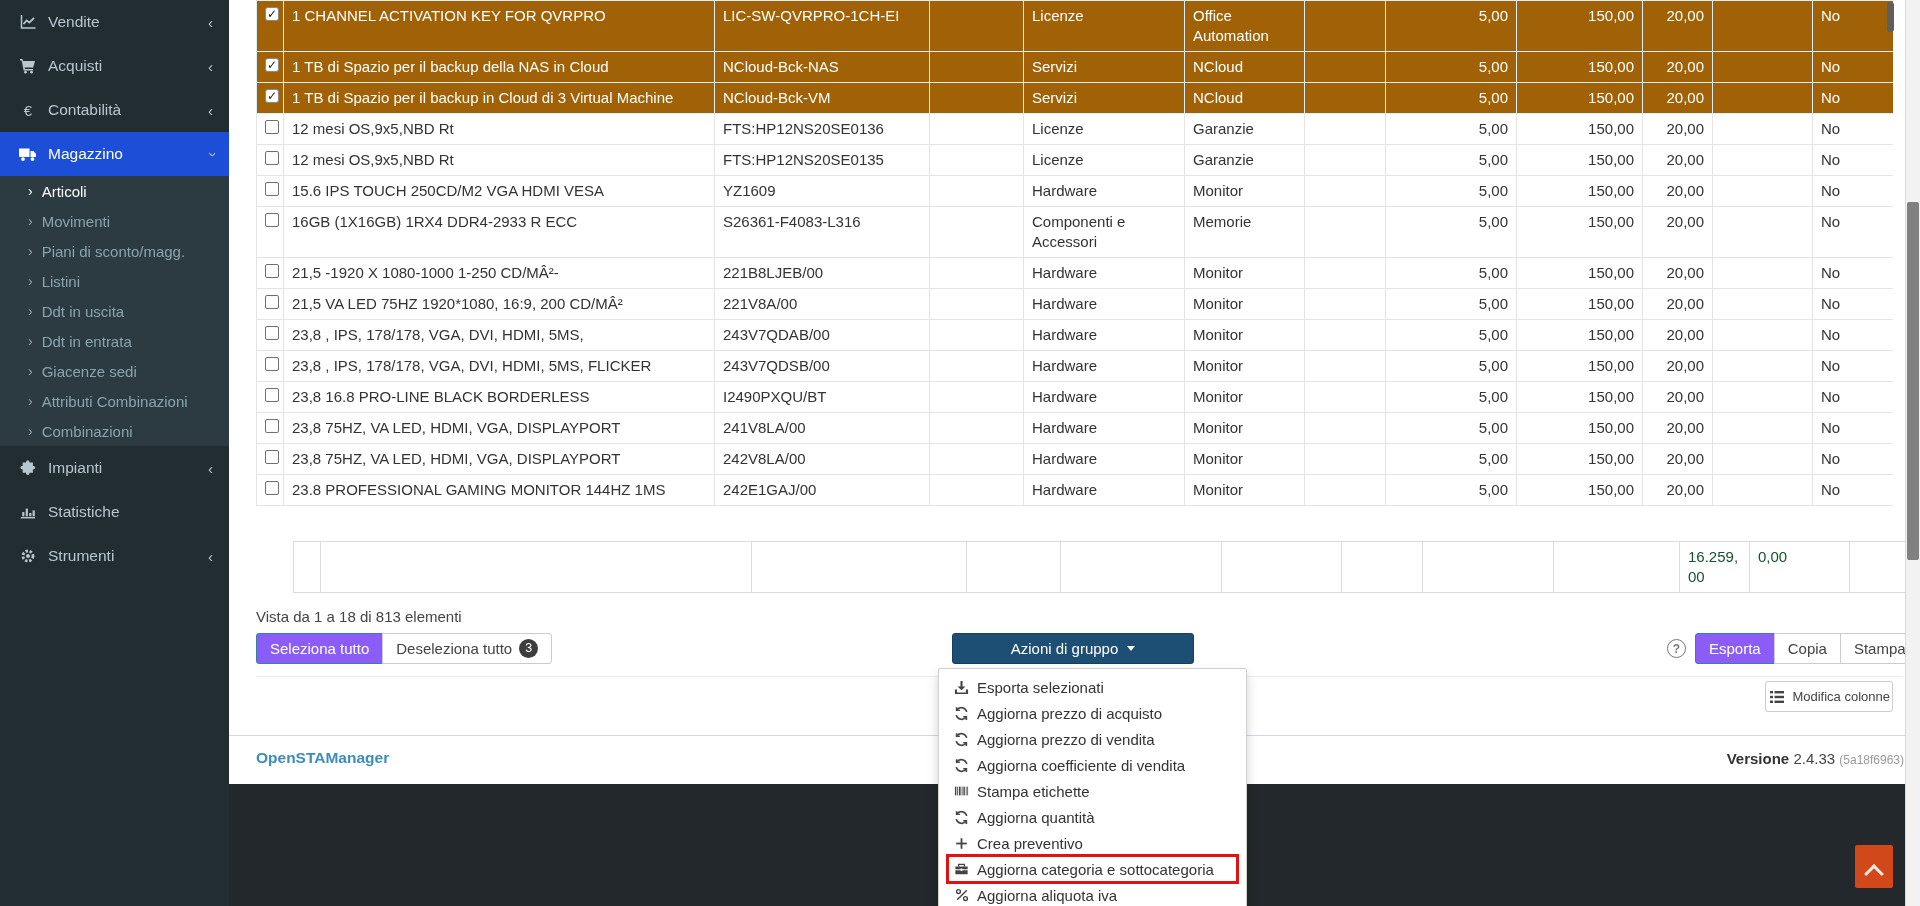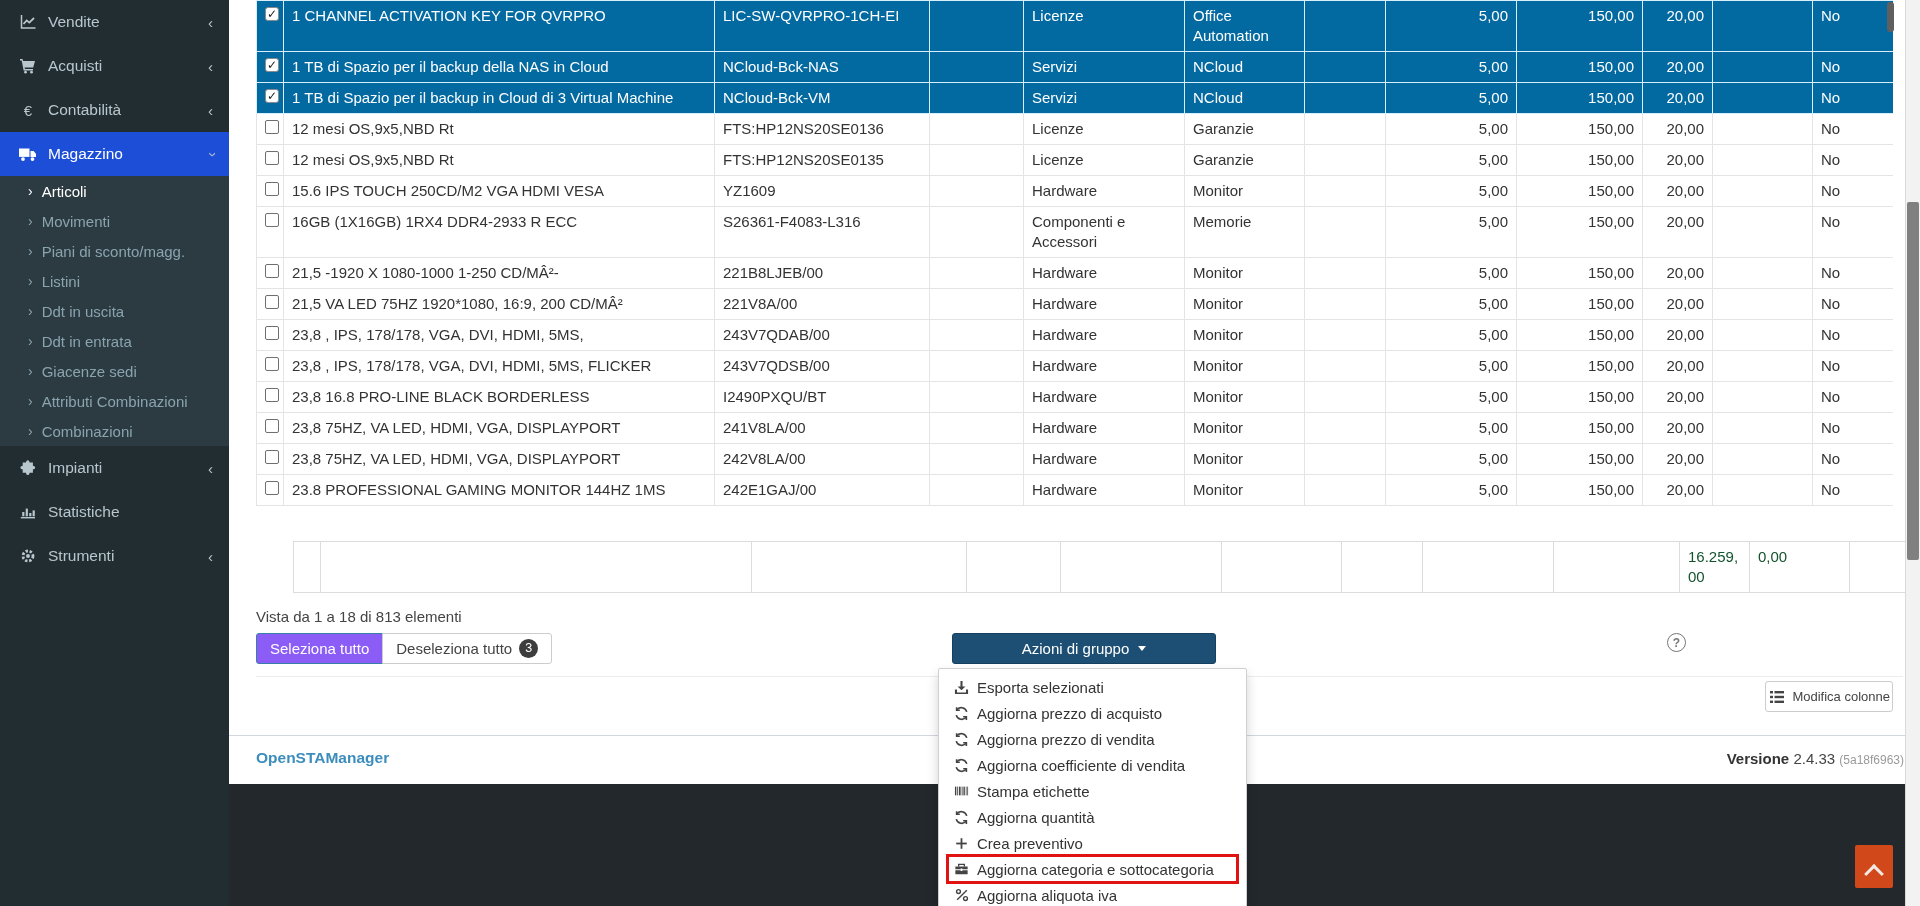--- a/index.html
+++ b/index.html
@@ -22,42 +22,42 @@
   
   .main{position:absolute;left:229px;top:0;width:1691px;height:784px;background:#fff;}
   .dark-bottom{position:absolute;left:229px;right:0;top:784px;bottom:0;background:#23282c;}
 
   .table-area{position:absolute;left:27px;top:0;width:1637px;}
   .scrollbox{height:541px;overflow:hidden;}
   table.grid{border-collapse:collapse;table-layout:fixed;width:1637px;font-size:15px;color:#333;}
   table.grid td{border:1px solid #e4e4e4;padding:5px 8px;vertical-align:top;line-height:20px;overflow:hidden;}
   td.c-cb{padding-top:8px;text-align:center;}
   td.c-num{text-align:right;}
-  tr.sel{background:#0369a1;}
+  tr.sel{background:#a16207;}
   tr.sel td{color:#fff;border-color:#d7eefb;}
   .cb{display:inline-block;width:12px;height:12px;border:1px solid #6f6f6f;border-radius:2px;background:#fff;position:relative;}
   .cb.checked{border-radius:3px;border-color:#8b8b8b;}
   .cb.checked::after{content:"\2713";position:absolute;left:1px;top:-4px;font-size:12px;font-weight:bold;color:#222;}
   table.totals{border-collapse:collapse;table-layout:fixed;width:1637px;font-size:15px;color:#14532d;margin-left:37px;}
   table.totals td{border:1px solid #dcdcdc;padding:5px 8px;vertical-align:top;line-height:20px;}
   table.totals tr{height:50px;}
   td.c-total{word-break:break-all;padding:5px 4px;}
   .inner-thumb{position:absolute;left:1631px;top:2px;width:7px;height:30px;background:#5f5f5f;border-radius:3px;}
 
   .info{position:absolute;left:27px;top:608px;font-size:15px;color:#444;}
 
   .btn{font-family:inherit;font-size:15px;border:1px solid #ccc;background:#fff;color:#444;padding:0 13px;height:31px;cursor:pointer;display:inline-flex;align-items:center;justify-content:center;}
   .btn-primary{background:#8b5cf6;border-color:#367fa9;color:#fff;}
   .btn-group{display:flex;}
   .btn-group .btn+.btn{margin-left:-1px;}
   .btn-group .btn:first-child{border-radius:3px 0 0 3px;}
   .btn-group .btn:last-child{border-radius:0 3px 3px 0;}
   .grp-left{position:absolute;left:27px;top:633px;}
   .badge{background:#3d3d3d;color:#fff;border-radius:50%;min-width:19px;height:19px;font-size:12.5px;line-height:19px;display:inline-block;margin-left:7px;text-align:center;}
-  .azioni{position:absolute;left:723px;top:633px;width:264px;background:#1d4e73;border:1px solid #16405f;color:#fff;border-radius:3px;}
+  .azioni{position:absolute;left:723px;top:633px;width:242px;background:#1d4e73;border:1px solid #16405f;color:#fff;border-radius:3px;}
   .caret{display:inline-block;width:0;height:0;border-top:5px solid #fff;border-left:4px solid transparent;border-right:4px solid transparent;margin-left:9px;}
   .right-group{position:absolute;left:1438px;top:633px;display:flex;align-items:center;}
   .help{width:17px;height:17px;border:1.5px solid #767676;border-radius:50%;color:#767676;font-size:12px;font-weight:bold;display:flex;align-items:center;justify-content:center;margin-right:9px;cursor:pointer;}
 
   .divider{position:absolute;left:27px;right:17px;top:676px;border-top:1px solid #ececec;}
   .edit-cols{position:absolute;right:27px;top:681px;height:31px;font-size:13px;padding:0 2px;border-radius:3px;gap:0;}
 
   footer{position:absolute;left:0;right:0;top:735px;height:49px;background:#fff;border-top:1px solid #d2d6de;}
   .brand{position:absolute;left:27px;top:13px;font-weight:bold;color:#3c8dbc;font-size:15.5px;text-decoration:none;cursor:pointer;}
   .version{position:absolute;right:16px;top:14px;font-size:15px;color:#444;}
@@ -471,20 +471,25 @@
         </button>
     </div>
 
     <button class="btn azioni">
         <span>Azioni di gruppo</span>
         <span class="caret"></span>
       </button>
 
     <div class="right-group">
       <span class="help">?</span>
+      <div class="btn-group">
+        <button class="btn btn-primary">Esporta</button>
+        <button class="btn">Copia</button>
+        <button class="btn">Stampa</button>
+      </div>
     </div>
 
     <div class="divider"></div>
 
     <button class="btn edit-cols">
         <span class="dd-icon">
           <svg width="14" height="12" viewBox="0 0 14 12" fill="#444">
             <rect x="0" y="0" width="3" height="2.4"></rect>
             <rect x="4.5" y="0" width="9.5" height="2.4"></rect>
             <rect x="0" y="4.8" width="3" height="2.4"></rect>

